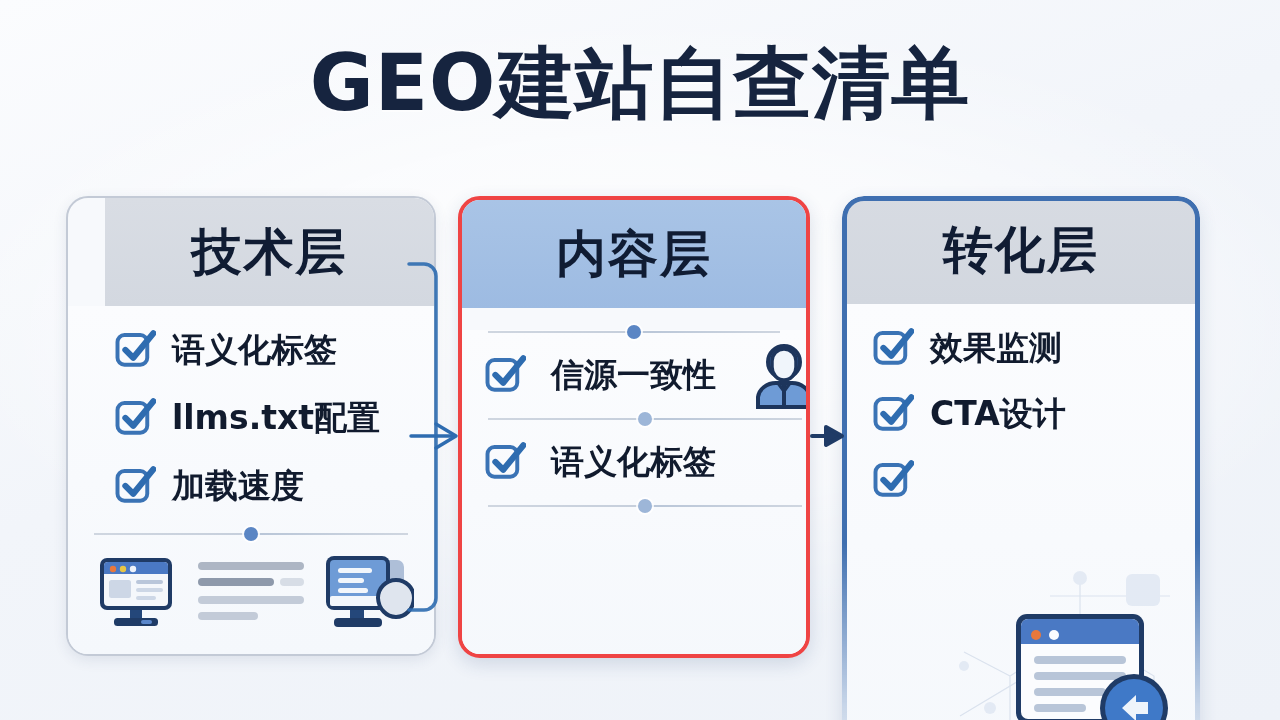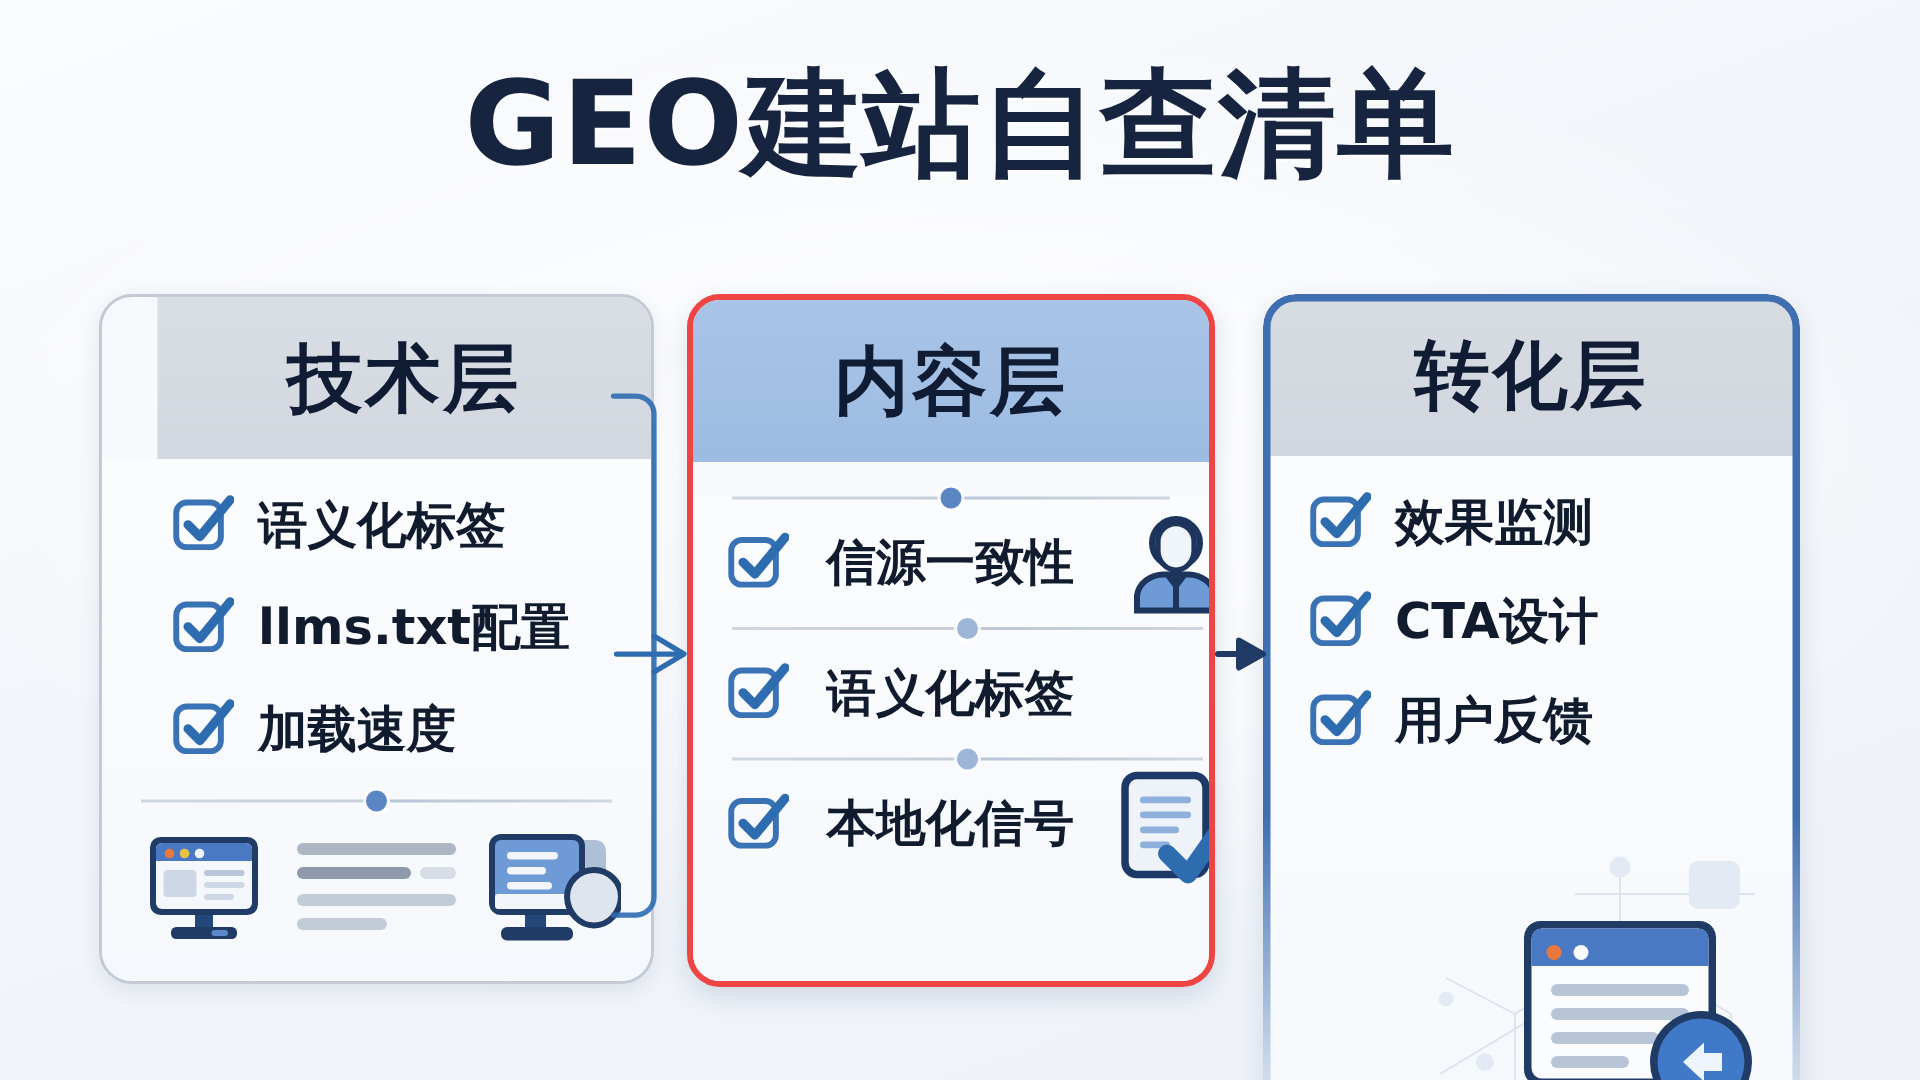--- a/index.html
+++ b/index.html
@@ -335,35 +335,20 @@
             <path d="M13 25 L22 34 L45 6" fill="none" stroke="#2e6cb0" stroke-width="7" stroke-linecap="round" stroke-linejoin="round"></path>
           </svg>
           <span class="item-label">语义化标签</span>
         </div>
 
         <div class="divider soft" style="margin:22px 4px 20px 4px;">
           <div class="ln"></div>
           <div class="dot"></div>
         </div>
 
-        <div class="item" style="position:relative;">
-          <svg class="cb" viewBox="0 0 48 48">
-            <rect x="4" y="8" width="34" height="34" rx="8" fill="none" stroke="#3a73b5" stroke-width="4.5"></rect>
-            <path d="M13 25 L22 34 L45 6" fill="none" stroke="#2e6cb0" stroke-width="7" stroke-linecap="round" stroke-linejoin="round"></path>
-          </svg>
-          <span class="item-label">本地化信号</span>
-          <svg style="position:absolute;right:-18px;top:-14px;" width="80" height="80" viewBox="0 0 80 80">
-            <rect x="6" y="4" width="54" height="66" rx="8" fill="#eef3fa" stroke="#1d3a66" stroke-width="5"></rect>
-            <rect x="16" y="18" width="34" height="4.5" rx="2.2" fill="#8fb0dc"></rect>
-            <rect x="16" y="28" width="34" height="4.5" rx="2.2" fill="#8fb0dc"></rect>
-            <rect x="16" y="38" width="26" height="4.5" rx="2.2" fill="#8fb0dc"></rect>
-            <rect x="16" y="48" width="20" height="4.5" rx="2.2" fill="#8fb0dc"></rect>
-            <path d="M34 56 L48 70 L76 30" fill="none" stroke="#2e6cb0" stroke-width="12" stroke-linecap="round" stroke-linejoin="round"></path>
-          </svg>
-        </div>
       </div>
     </div>
   </div>
 
   <div class="card" id="card-conv">
     <div class="conv-border"></div>
     <div class="card-head">
       <div class="card-title">转化层</div>
     </div>
     <div class="card-body">
@@ -383,21 +368,20 @@
             <path d="M13 25 L22 34 L45 6" fill="none" stroke="#2e6cb0" stroke-width="7" stroke-linecap="round" stroke-linejoin="round"></path>
           </svg>
           <span class="item-label">CTA设计</span>
         </div>
 
         <div class="item">
           <svg class="cb" viewBox="0 0 48 48">
             <rect x="4" y="8" width="34" height="34" rx="8" fill="none" stroke="#3a73b5" stroke-width="4.5"></rect>
             <path d="M13 25 L22 34 L45 6" fill="none" stroke="#2e6cb0" stroke-width="7" stroke-linecap="round" stroke-linejoin="round"></path>
           </svg>
-          <span class="item-label">用户反馈</span>
         </div>
       </div>
 
       <svg style="position:absolute;right:0;bottom:0;width:250px;height:220px;z-index:2;opacity:.55;" viewBox="0 0 250 220">
         <g stroke="#c4d0e2" stroke-width="1.2" fill="none">
           <path d="M60 120 L130 76 L204 120 L204 196 L130 240 L60 196 Z"></path>
           <path d="M10 160 L80 118 L150 160"></path>
           <path d="M130 76 V16"></path>
             <path d="M60 120 L14 96"></path>
           <path d="M30 200 h190"></path>

